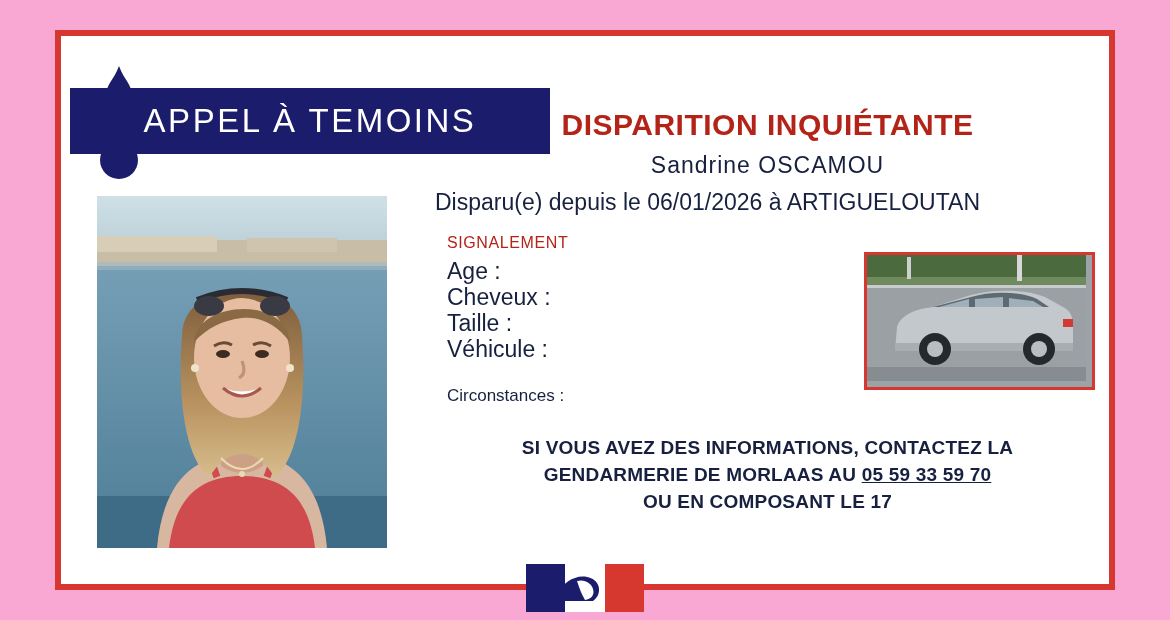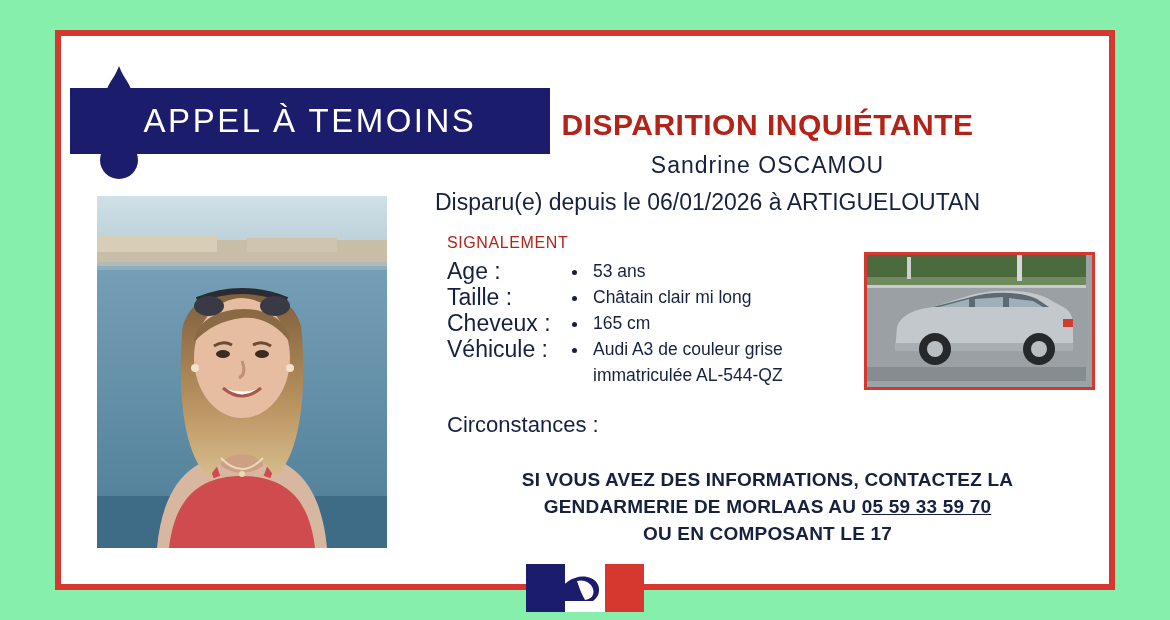--- a/index.html
+++ b/index.html
@@ -11,21 +11,21 @@
     width: 1170px;
     height: 620px;
     font-family: "Liberation Sans", sans-serif;
     overflow: hidden;
   }
 
   .poster {
     position: relative;
     width: 1170px;
     height: 620px;
-    background: #86efac;
+    background: #f9a8d4;
     box-sizing: border-box;
   }
 
   
   .frame {
     position: absolute;
     left: 55px;
     top: 30px;
     width: 1060px;
     height: 560px;
@@ -141,21 +141,21 @@
     width: 225px;
     height: 132px;
     border: 3px solid #d6372e;
     overflow: hidden;
     background: #9aa3a8;
   }
   .car-photo svg { display:block; }
 
   .circ-label {
     color: #17213f;
-    font-size: 22px;
+    font-size: 17px;
     margin: 24px 0 0 12px;
   }
   .circ-text {
     color: #17213f;
     font-size: 17.5px;
     line-height: 26px;
     margin: 4px 0 0 12px;
     width: 655px;
   }
 
@@ -276,30 +276,24 @@
   <div class="right">
     <h1 class="title-main">DISPARITION INQUIÉTANTE</h1>
     <h2 class="title-name">Sandrine OSCAMOU</h2>
     <p class="title-sub">Disparu(e) depuis le 06/01/2026 à ARTIGUELOUTAN</p>
 
     <div class="section-label">SIGNALEMENT</div>
 
     <div class="details">
       <div class="labels">
         <div>Age :</div>
+        <div>Cheveux :</div>
         <div>Taille :</div>
-        <div>Cheveux :</div>
         <div>Véhicule :</div>
       </div>
-      <ul class="values">
-        <li>53 ans</li>
-        <li>Châtain clair mi long</li>
-        <li>165 cm</li>
-        <li>Audi A3 de couleur grise immatriculée AL-544-QZ</li>
-      </ul>
     </div>
 
     <div class="car-photo">
       <svg viewBox="0 0 219 126" width="219" height="126" xmlns="http://www.w3.org/2000/svg">
         <rect width="219" height="126" fill="#8e9499"></rect>
         <rect width="219" height="26" fill="#4b6b3f"></rect>
         <rect y="22" width="219" height="10" fill="#6f8a5c"></rect>
         <rect y="30" width="219" height="96" fill="#9aa0a4"></rect>
         <rect x="0" y="30" width="219" height="3" fill="#c9ccce"></rect>
         <rect x="150" y="0" width="5" height="26" fill="#d8d8d8"></rect>

